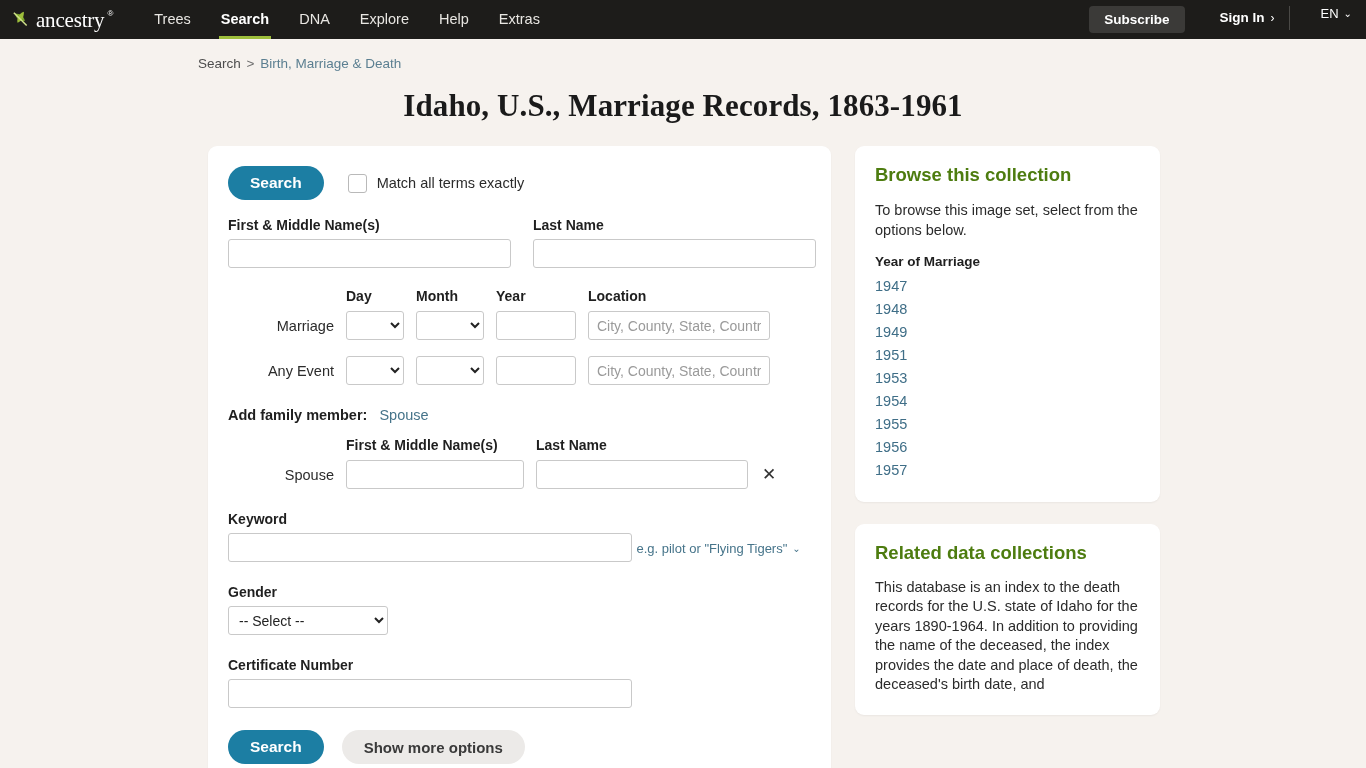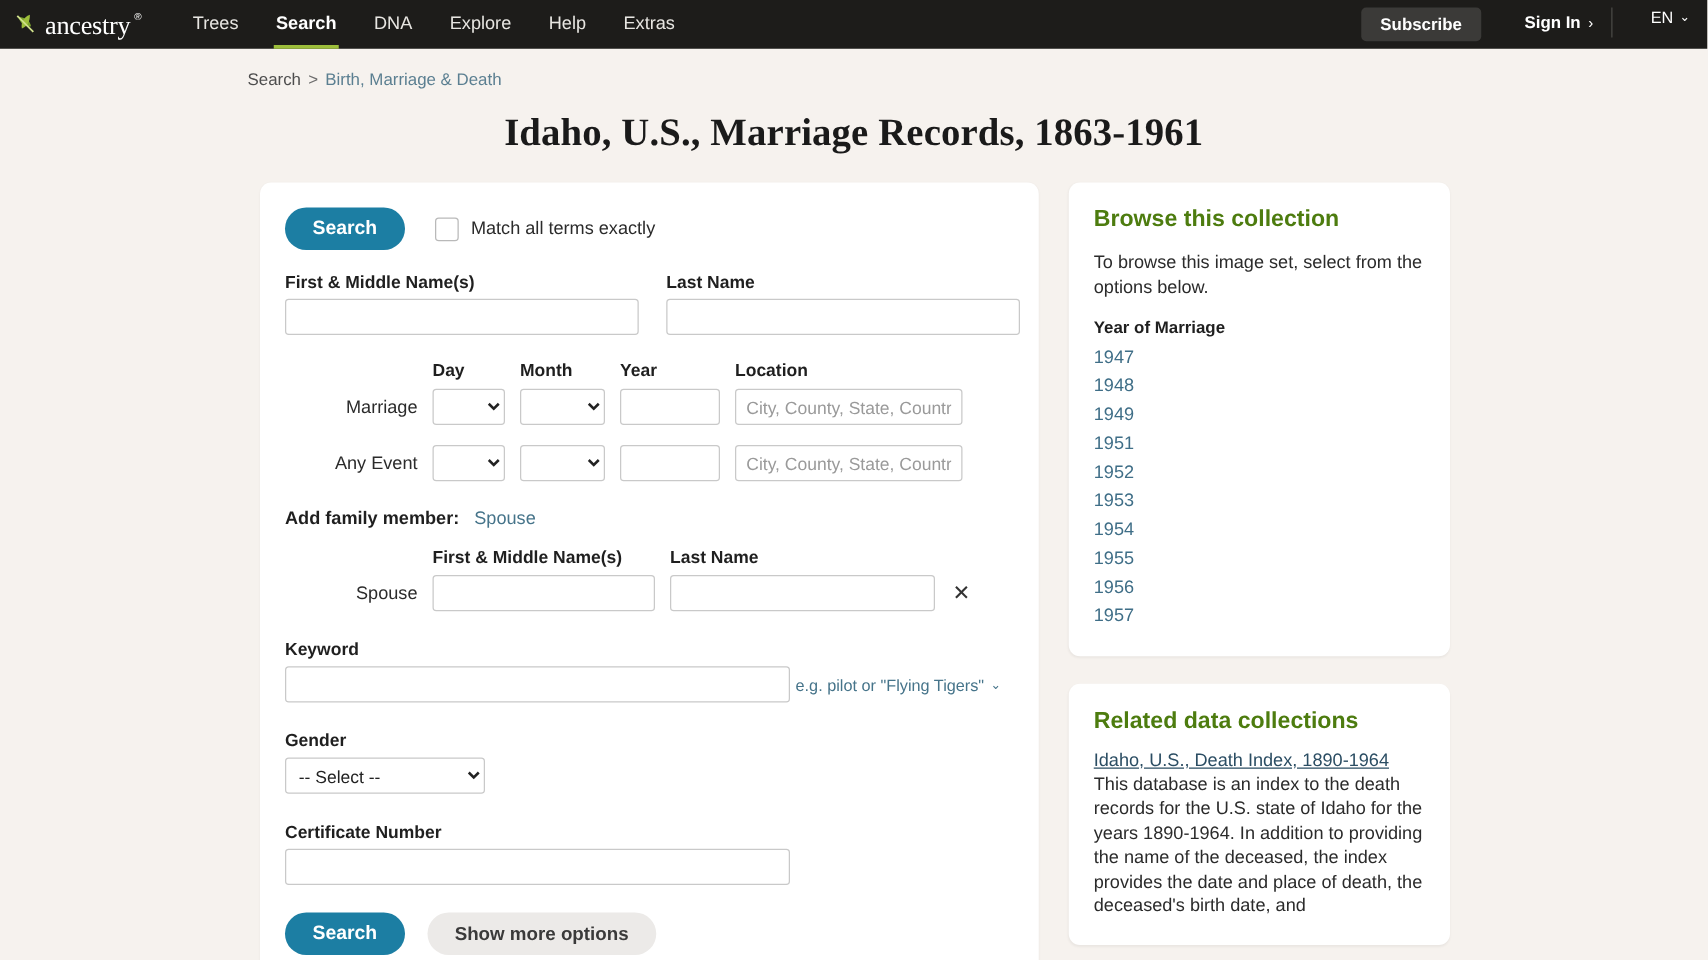--- a/index.html
+++ b/index.html
@@ -438,28 +438,26 @@
   <div class="side">
 
     <div class="card side-card">
       <h2 class="side-h">Browse this collection</h2>
       <p class="side-p">To browse this image set, select from the options below.</p>
       <div class="side-sub">Year of Marriage</div>
       <a class="yr">1947</a>
       <a class="yr">1948</a>
       <a class="yr">1949</a>
       <a class="yr">1951</a>
-      <a class="yr">1952</a>
       <a class="yr">1953</a>
       <a class="yr">1954</a>
       <a class="yr">1955</a>
       <a class="yr">1956</a>
       <a class="yr">1957</a>
     </div>
 
     <div class="card side-card">
       <h2 class="side-h">Related data collections</h2>
-      <a class="rel-link">Idaho, U.S., Death Index, 1890-1964</a>
       <p class="rel-desc">This database is an index to the death records for the U.S. state of Idaho for the years 1890-1964. In addition to providing the name of the deceased, the index provides the date and place of death, the deceased's birth date, and</p>
     </div>
 
   </div>
 </div>
 
 </body></html>

